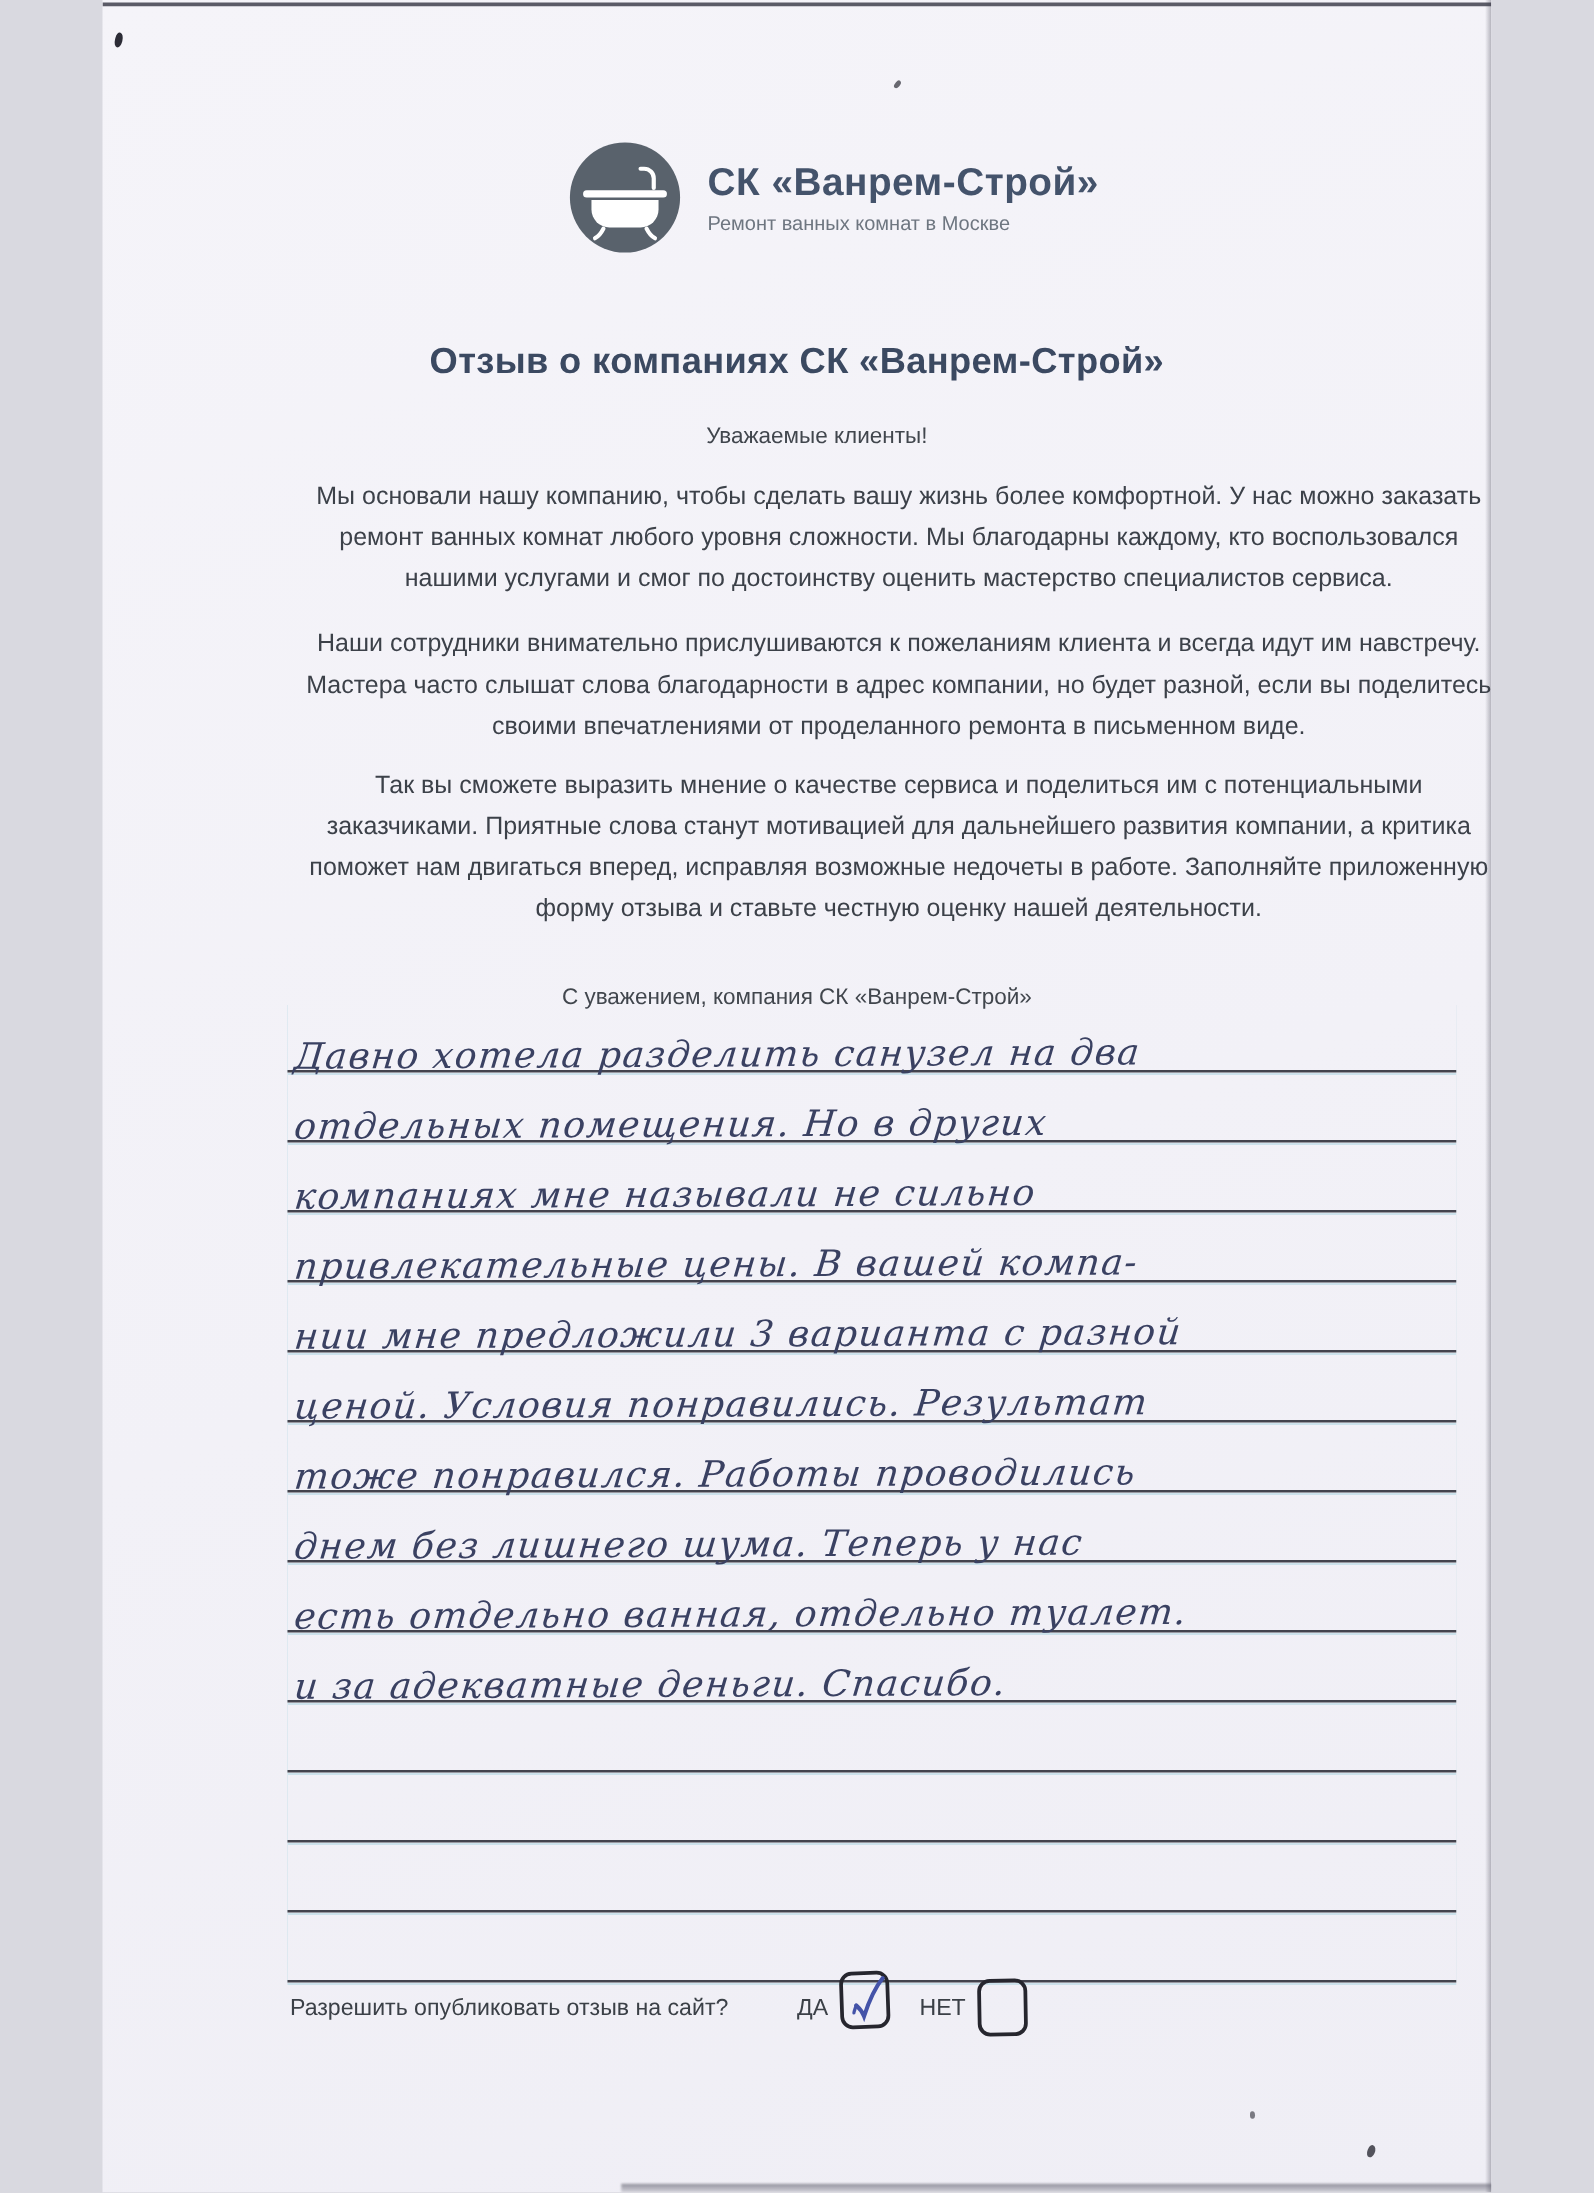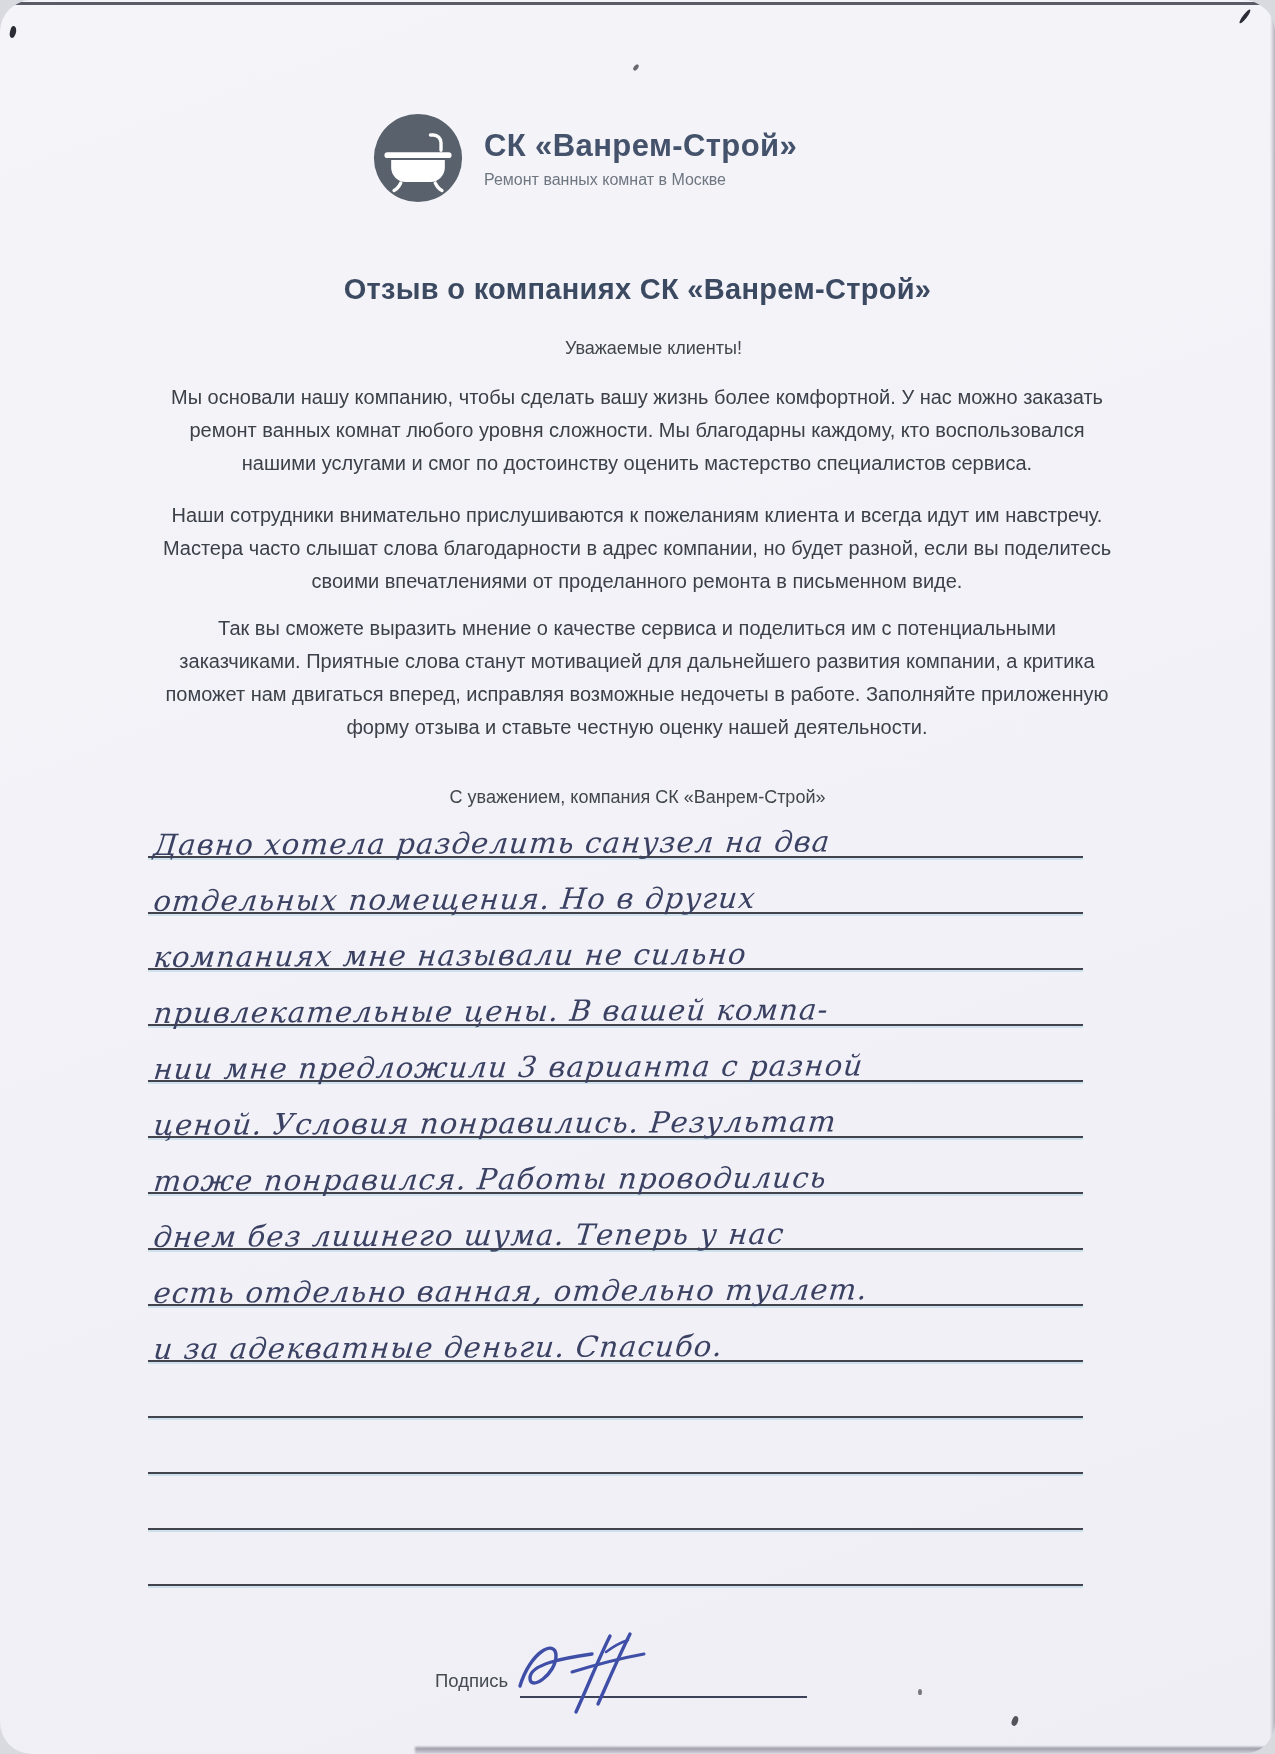--- a/index.html
+++ b/index.html
@@ -1,22 +1,21 @@
 <!DOCTYPE html>
 <html><head>
 <meta charset="utf-8">
 <style>
   html,body { margin:0; padding:0; background:#d9d9e0; }
   .page {
-    position:relative; width:1275px; height:1754px; margin:0 auto;
+    position:relative; width:1111px; height:1754px; margin:0 auto;
     background:linear-gradient(160deg,#f5f4f9 0%, #f2f1f7 55%, #efeef5 100%);
     overflow:hidden;
     font-family:"Liberation Sans", sans-serif;
     color:#3c4149;
-    border-radius:32px;
   }
   
   .topline { position:absolute; top:2px; left:0; width:100%; height:3px; background:#3f3f4d; opacity:.85; }
   .rightshade { position:absolute; top:0; right:0; width:5px; height:100%; background:linear-gradient(to left, rgba(60,60,75,.35), transparent); }
   .speck { position:absolute; background:#2c2c36; border-radius:45% 55% 50% 50%; }
   .s1 { left:10px;  top:26px;  width:6px;  height:12px; transform:rotate(14deg); }
   .s2 { left:634px; top:64px;  width:4px;  height:7px;  transform:rotate(40deg); opacity:.7; }
   .s3 { left:1243px;top:8px;   width:4px;  height:17px; transform:rotate(38deg); }
   .s4 { left:1012px;top:1716px;width:6px;  height:10px; transform:rotate(22deg); opacity:.8; }
   .s5 { left:918px; top:1689px;width:4px;  height:6px;  opacity:.6; }
@@ -132,27 +131,27 @@
       </div>
     <div class="hw-row">
         <span class="hw-text">и за адекватные деньги. Спасибо.</span>
       </div>
     <div class="hw-row"></div>
     <div class="hw-row"></div>
     <div class="hw-row"></div>
     <div class="hw-row"></div>
   </div>
 
-
-  <div class="sig-row">
-    <span class="sig-label">Подпись</span>
-    <span class="sig-line">
-      <svg class="sig-svg" width="190" height="90" viewBox="0 0 190 90">
-        <path d="M14,56 C24,22 50,8 50,26 C50,44 24,62 24,48 C24,34 58,28 86,24" stroke="#3f4fa8" stroke-width="3.4" fill="none" stroke-linecap="round"></path>
-        <path d="M104,6 C92,30 82,56 70,82" stroke="#3f4fa8" stroke-width="3.4" fill="none" stroke-linecap="round"></path>
-        <path d="M124,4 C112,28 102,52 92,74" stroke="#3f4fa8" stroke-width="3.4" fill="none" stroke-linecap="round"></path>
-        <path d="M66,42 C92,34 116,28 138,24" stroke="#3f4fa8" stroke-width="3" fill="none" stroke-linecap="round"></path>
-        <path d="M100,22 C108,16 116,12 122,10" stroke="#3f4fa8" stroke-width="2.6" fill="none" stroke-linecap="round"></path>
+  <div class="publish-row">
+    <span class="pq-label">Разрешить опубликовать отзыв на сайт?</span>
+    <span class="opt-label">ДА</span>
+    <span class="cb cb-yes">
+      <svg width="44" height="52" viewBox="0 0 44 52">
+        <path d="M12,28 C15,31 17,34 18,37 C22,26 28,14 34,7" stroke="#4453a8" stroke-width="3.2" fill="none" stroke-linecap="round"></path>
+        <path d="M12,28 C11,31 10,33 10,34" stroke="#4453a8" stroke-width="2.6" fill="none" stroke-linecap="round"></path>
       </svg>
     </span>
+    <span class="opt-label">НЕТ</span>
+    <span class="cb cb-no"></span>
   </div>
+
 
 </div>
 
 </body></html>

